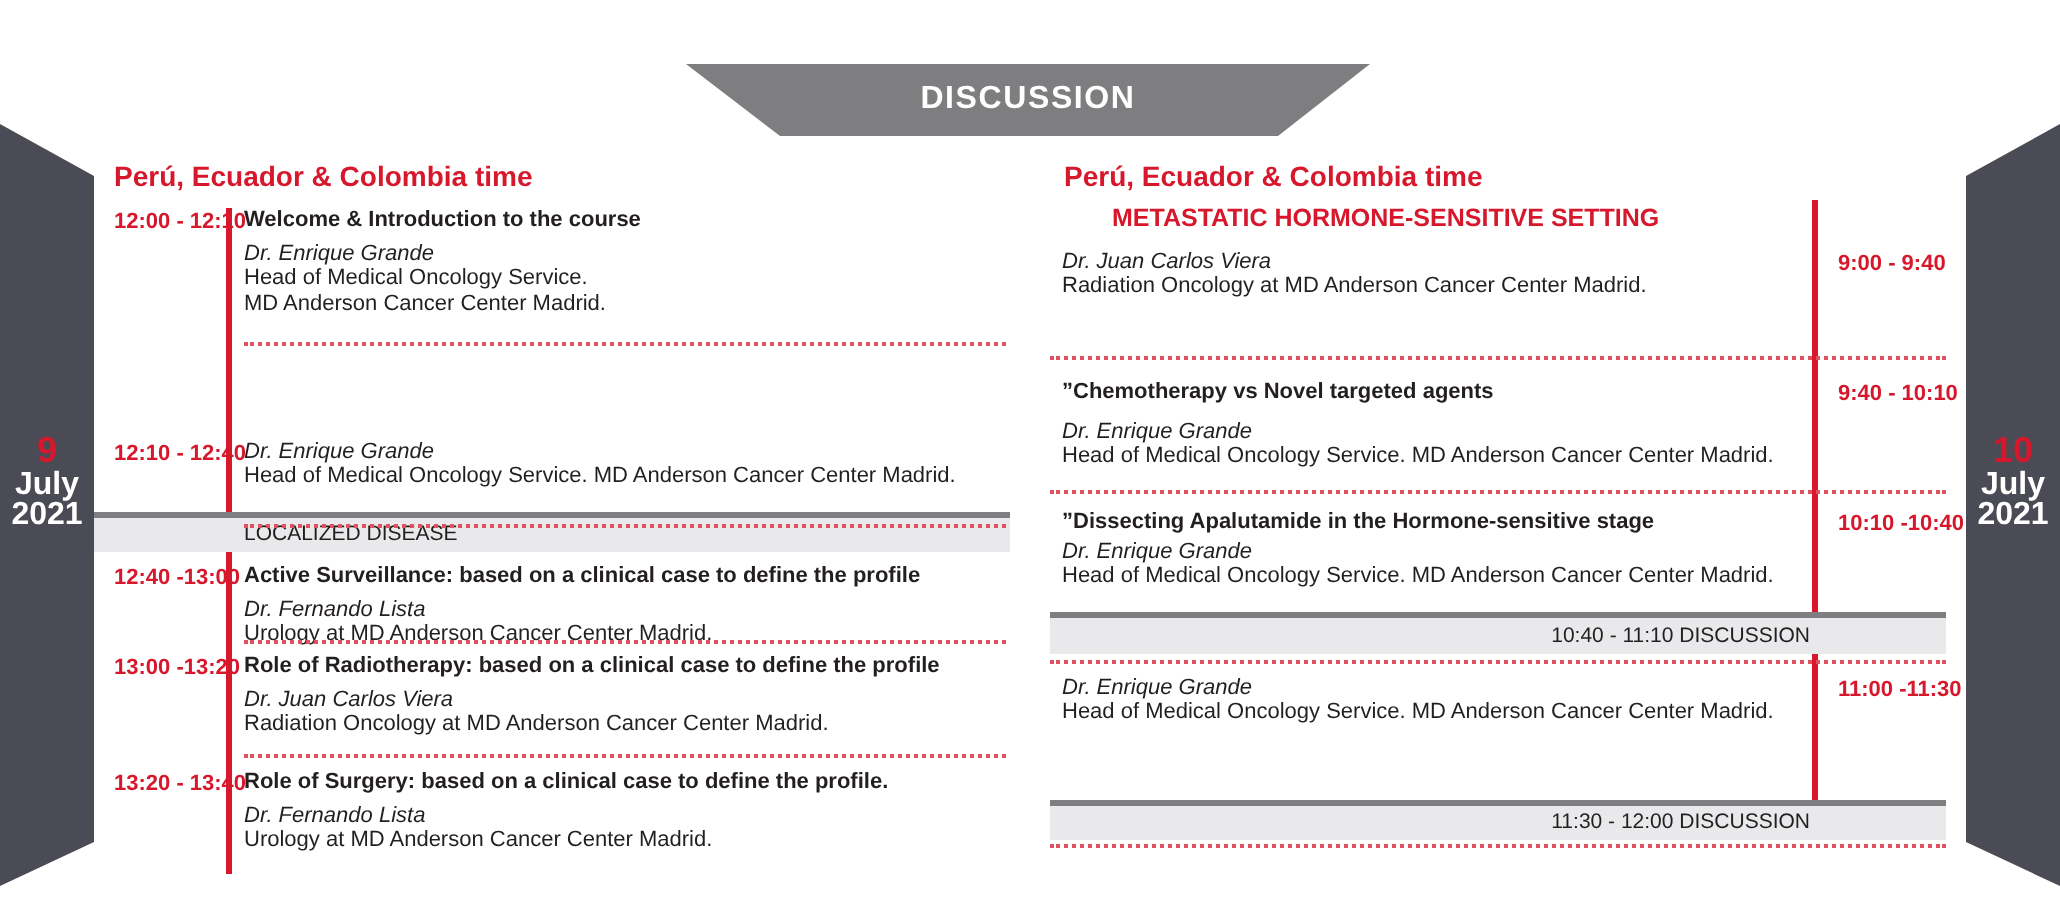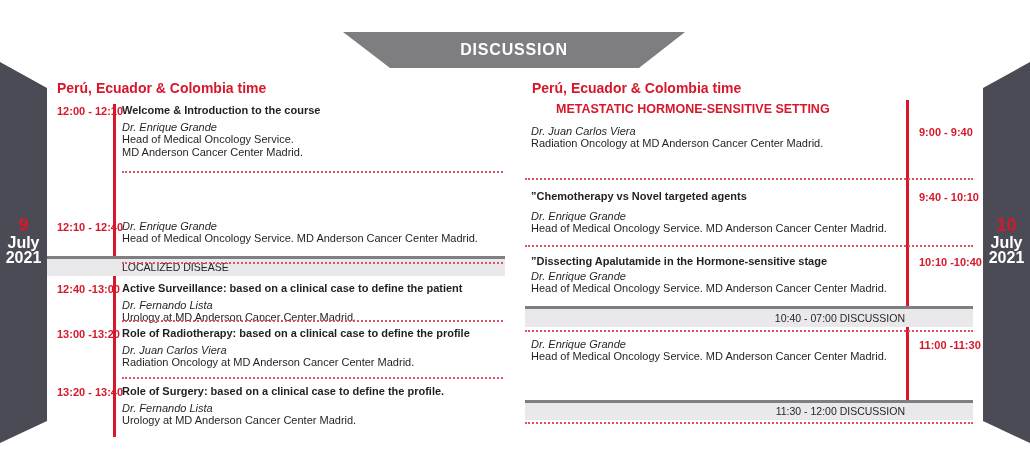--- a/index.html
+++ b/index.html
@@ -110,21 +110,21 @@
   </div>
 
   <div class="graybar left-bar" style="left:47px;top:256px;width:458px;height:20px;">
     <span class="lbl">LOCALIZED DISEASE</span>
   </div>
   <div class="dots" style="left:122px;top:262px;width:381px;"></div>
 
   <div class="session left-session" style="top:258px;margin-top:24px;">
     <span class="time">12:40 -13:00</span>
     <div class="content">
-      <div class="title lines">Active Surveillance: based on a clinical case to define the patient</div>
+      <div class="title lines">Active Surveillance: based on a clinical case to define the profile</div>
       <div class="speaker">Dr. Fernando Lista</div>
       <div class="role lines">Urology at MD Anderson Cancer Center Madrid.</div>
     </div>
   </div>
   <div class="dots" style="left:122px;top:320px;width:381px;"></div>
 
   <div class="session left-session" style="top:327px;">
     <span class="time">13:00 -13:20</span>
     <div class="content">
       <div class="title lines">Role of Radiotherapy: based on a clinical case to define the profile</div>
@@ -170,21 +170,21 @@
   <div class="session right-session" style="top:255px;">
     <span class="time">10:10 -10:40</span>
     <div class="content">
       <div class="title lines" style="margin-bottom:2px;">”Dissecting Apalutamide in the Hormone-sensitive stage</div>
       <div class="speaker">Dr. Enrique Grande</div>
       <div class="role lines">Head of Medical Oncology Service. MD Anderson Cancer Center Madrid.</div>
     </div>
   </div>
 
   <div class="graybar right-bar" style="left:525px;top:306px;width:448px;height:21px;">
-    <span class="lbl" style="line-height:18px;">10:40 - 07:00 DISCUSSION</span>
+    <span class="lbl" style="line-height:18px;">10:40 - 11:10 DISCUSSION</span>
   </div>
   <div class="dots" style="left:525px;top:330px;width:448px;"></div>
 
   <div class="session right-session" style="top:338px;">
     <span class="time">11:00 -11:30</span>
     <div class="content">
       <div class="speaker">Dr. Enrique Grande</div>
       <div class="role lines">Head of Medical Oncology Service. MD Anderson Cancer Center Madrid.</div>
     </div>
   </div>

